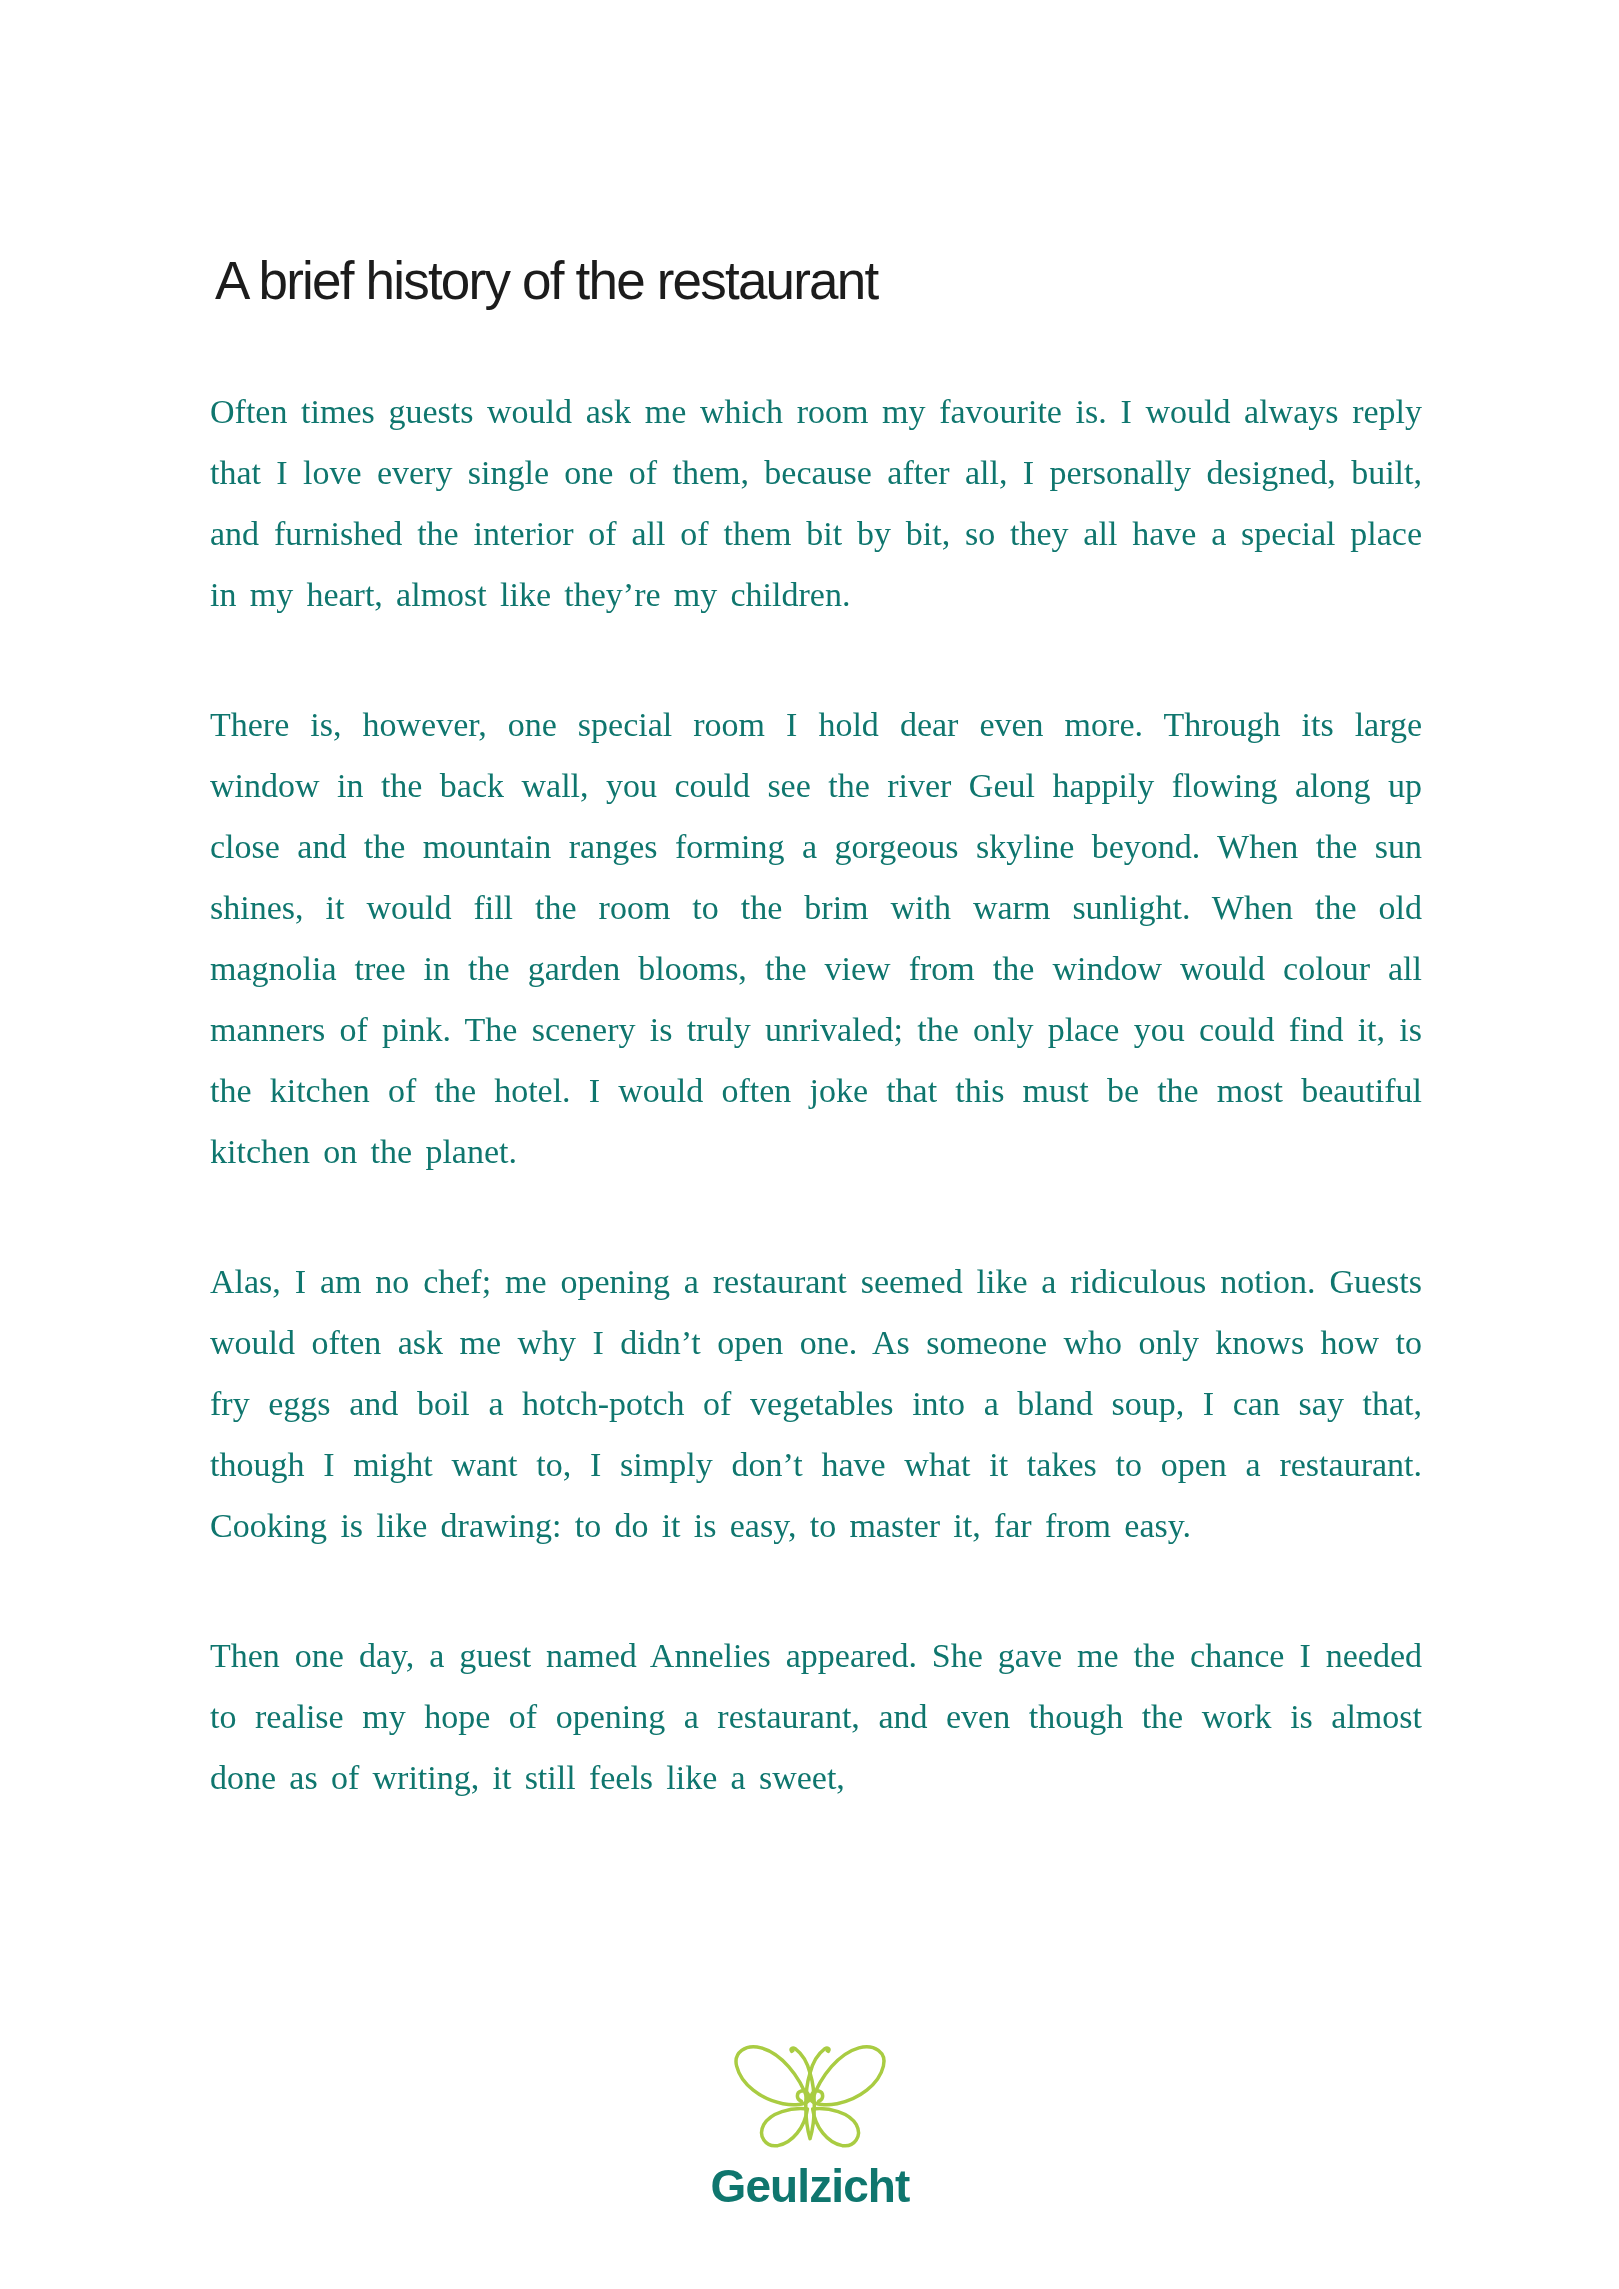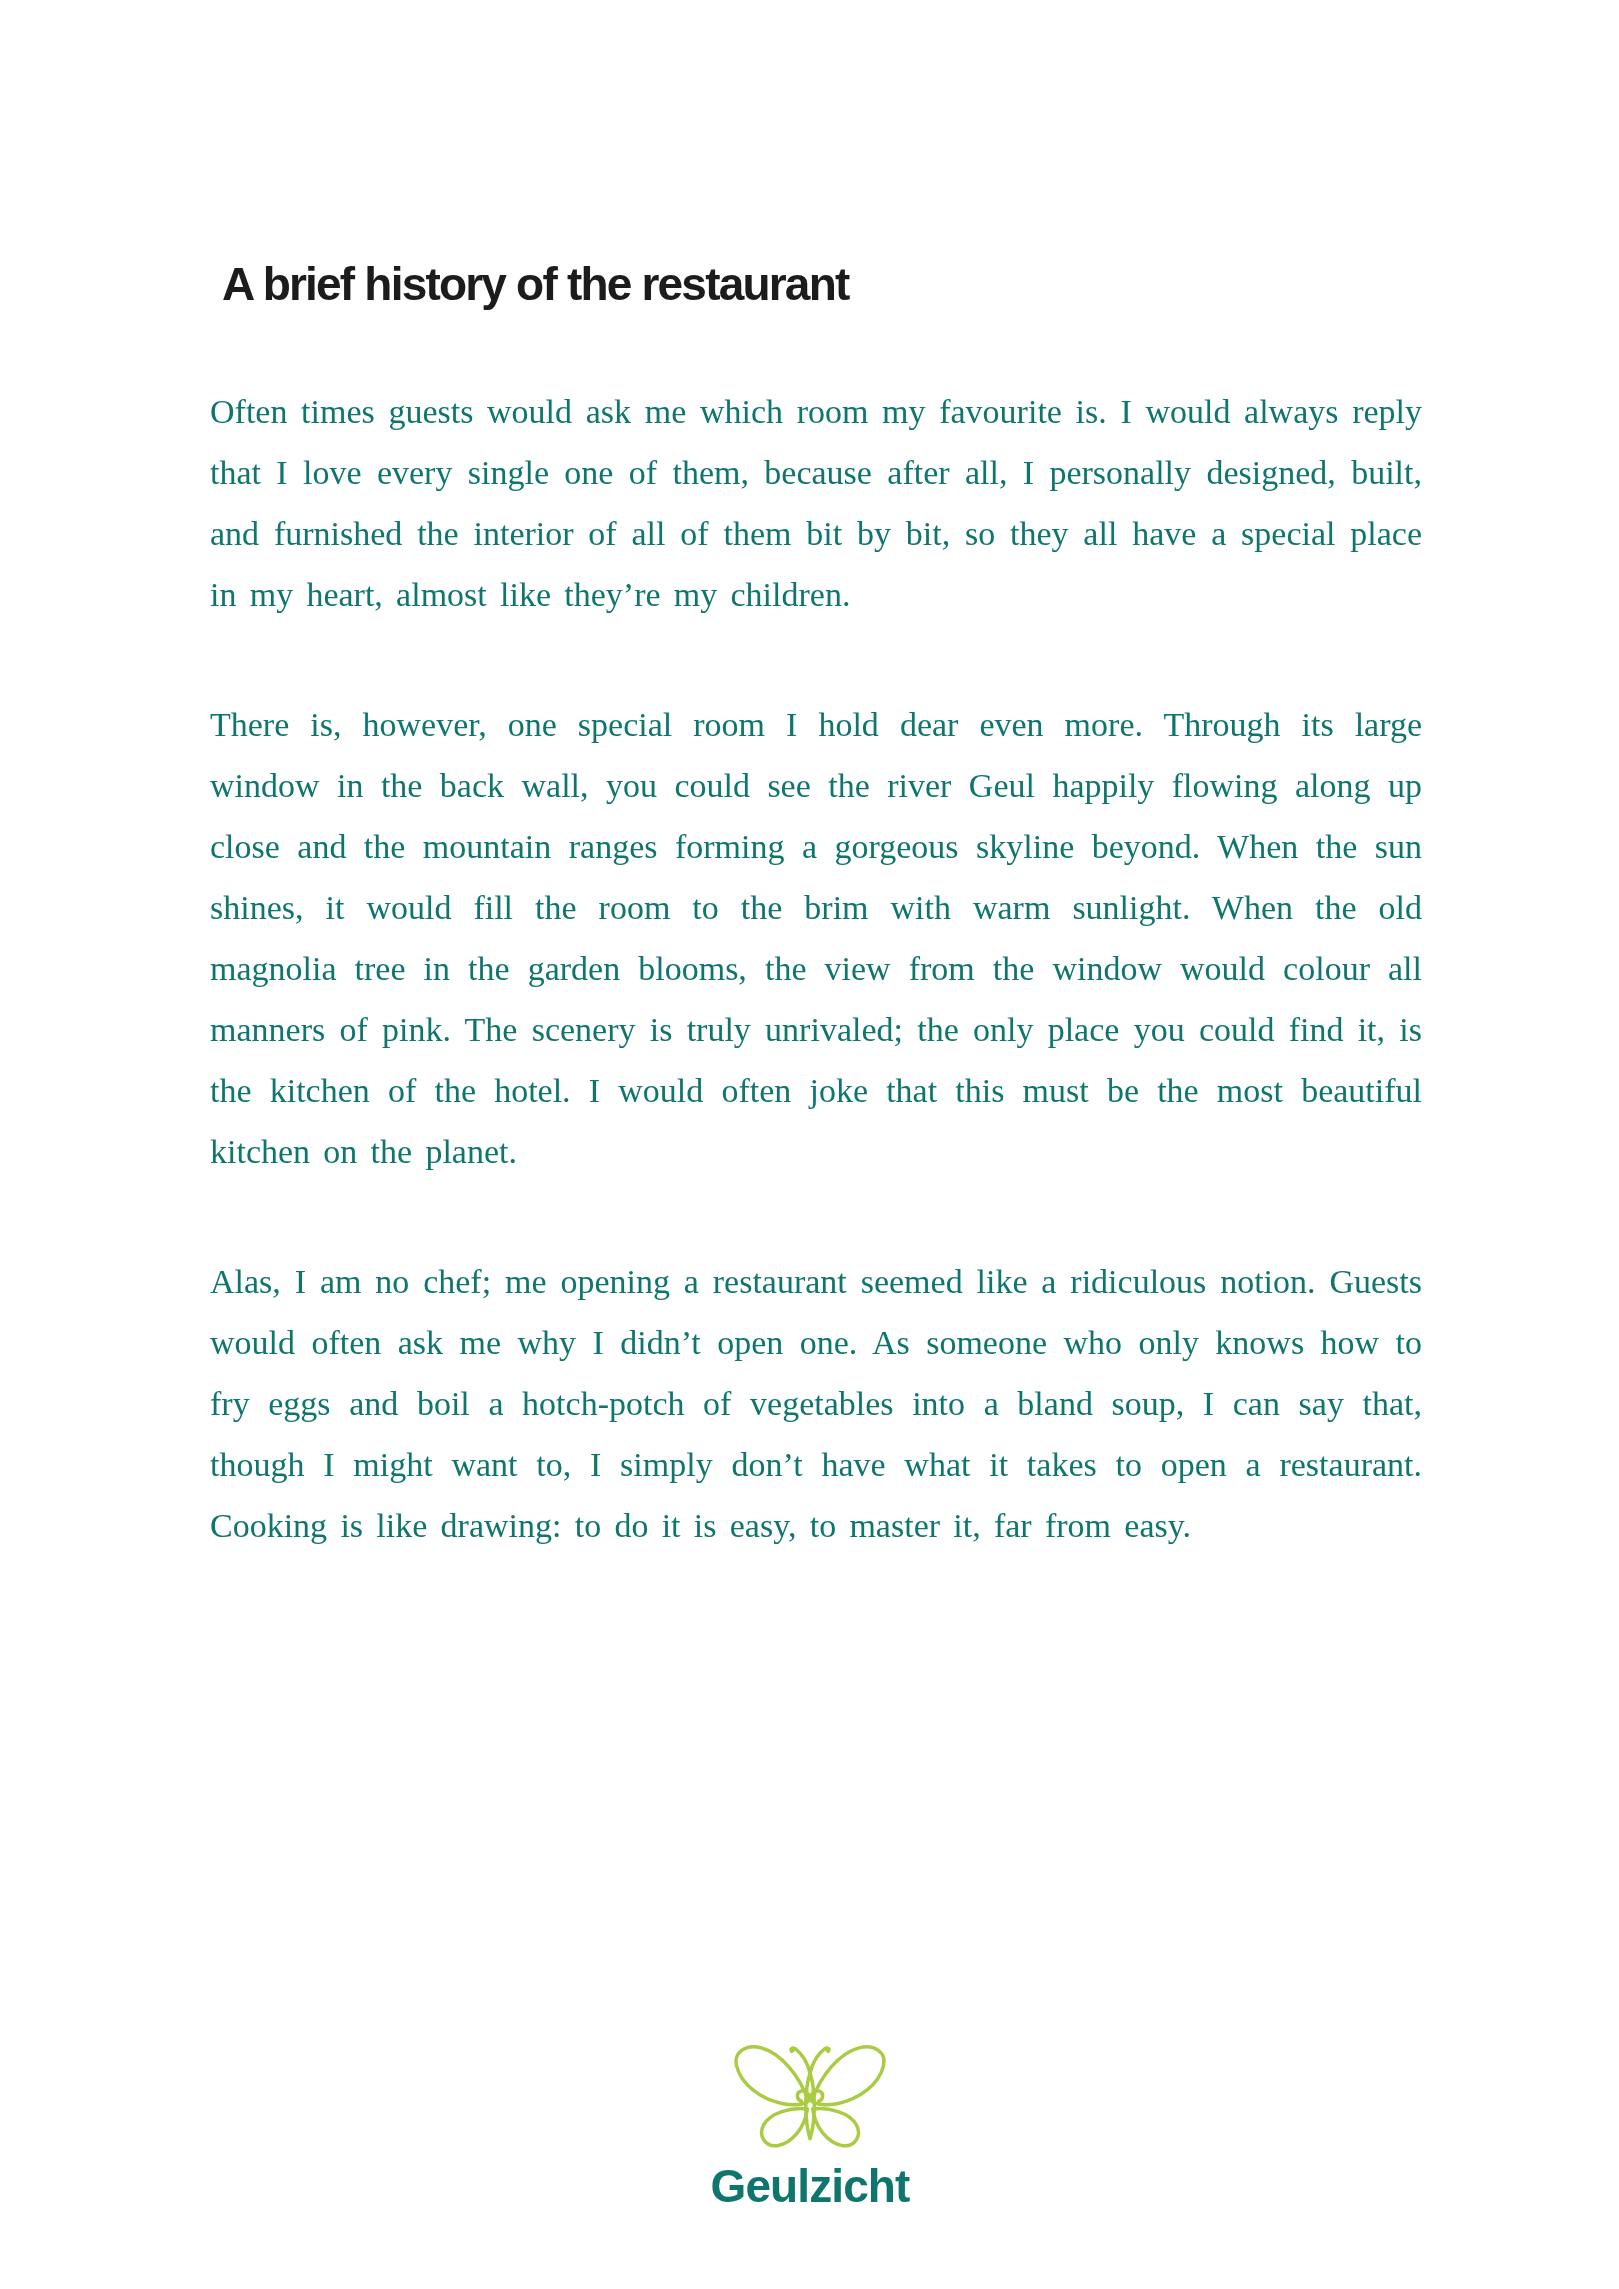--- a/index.html
+++ b/index.html
@@ -14,24 +14,24 @@
     margin: 0 auto;
     background: #ffffff;
     overflow: hidden;
     font-family: "Liberation Serif", serif;
     color: #161616;
   }
   .content {
     padding: 249px 198px 0 210px;
   }
   h1.doc-title {
-    margin: 12px;
+    margin: 5px;
     font-family: "Liberation Sans", sans-serif;
-    font-weight: 700;
-    font-size: 46px;
+    font-weight: 400;
+    font-size: 53px;
     line-height: 1.0;
     letter-spacing: -1.8px;
     color: #1c1c1c;
   }
   p.body-paragraph {
     margin: 69px 0 0 0;
     font-size: 34px;
     line-height: 61px;
     text-align: justify;
     word-spacing: 0.14em;
@@ -78,20 +78,21 @@
   <div class="content">
 
     <h1 class="doc-title">A brief history of the restaurant</h1>
 
     <p class="body-paragraph first">Often times guests would ask me which room my favourite is. I would always reply that I love every single one of them, because after all, I personally designed, built, and furnished the interior of all of them bit by bit, so they all have a special place in my heart, almost like they’re my children.</p>
 
     <p class="body-paragraph">There is, however, one special room I hold dear even more. Through its large window in the back wall, you could see the river Geul happily flowing along up close and the mountain ranges forming a gorgeous skyline beyond. When the sun shines, it would fill the room to the brim with warm sunlight. When the old magnolia tree in the garden blooms, the view from the window would colour all manners of pink. The scenery is truly unrivaled; the only place you could find it, is the kitchen of the hotel. I would often joke that this must be the most beautiful kitchen on the planet.</p>
 
     <p class="body-paragraph">Alas, I am no chef; me opening a restaurant seemed like a ridiculous notion. Guests would often ask me why I didn’t open one. As someone who only knows how to fry eggs and boil a hotch-potch of vegetables into a bland soup, I can say that, though I might want to, I simply don’t have what it takes to open a restaurant. Cooking is like drawing: to do it is easy, to master it, far from easy.</p>
 
+    <p class="body-paragraph">Then one day, a guest named Annelies appeared. She gave me the chance I needed to realise my hope of opening a restaurant, and even though the work is almost done as of writing, it still feels like a sweet,</p>
   </div>
 
   <div class="logo-block">
     <svg width="175" height="131" viewBox="0 0 200 150" aria-hidden="true">
       <g class="bfly" stroke="#a9cc42">
 
         <path d="M100,54 C93.5,74 93.5,108 100,129 C106.5,108 106.5,74 100,54 Z"></path>
         <g id="wingL">
 
           <path d="M100,54 C97,42 91,32 83,26 C80,24 77,26 79,29"></path>

